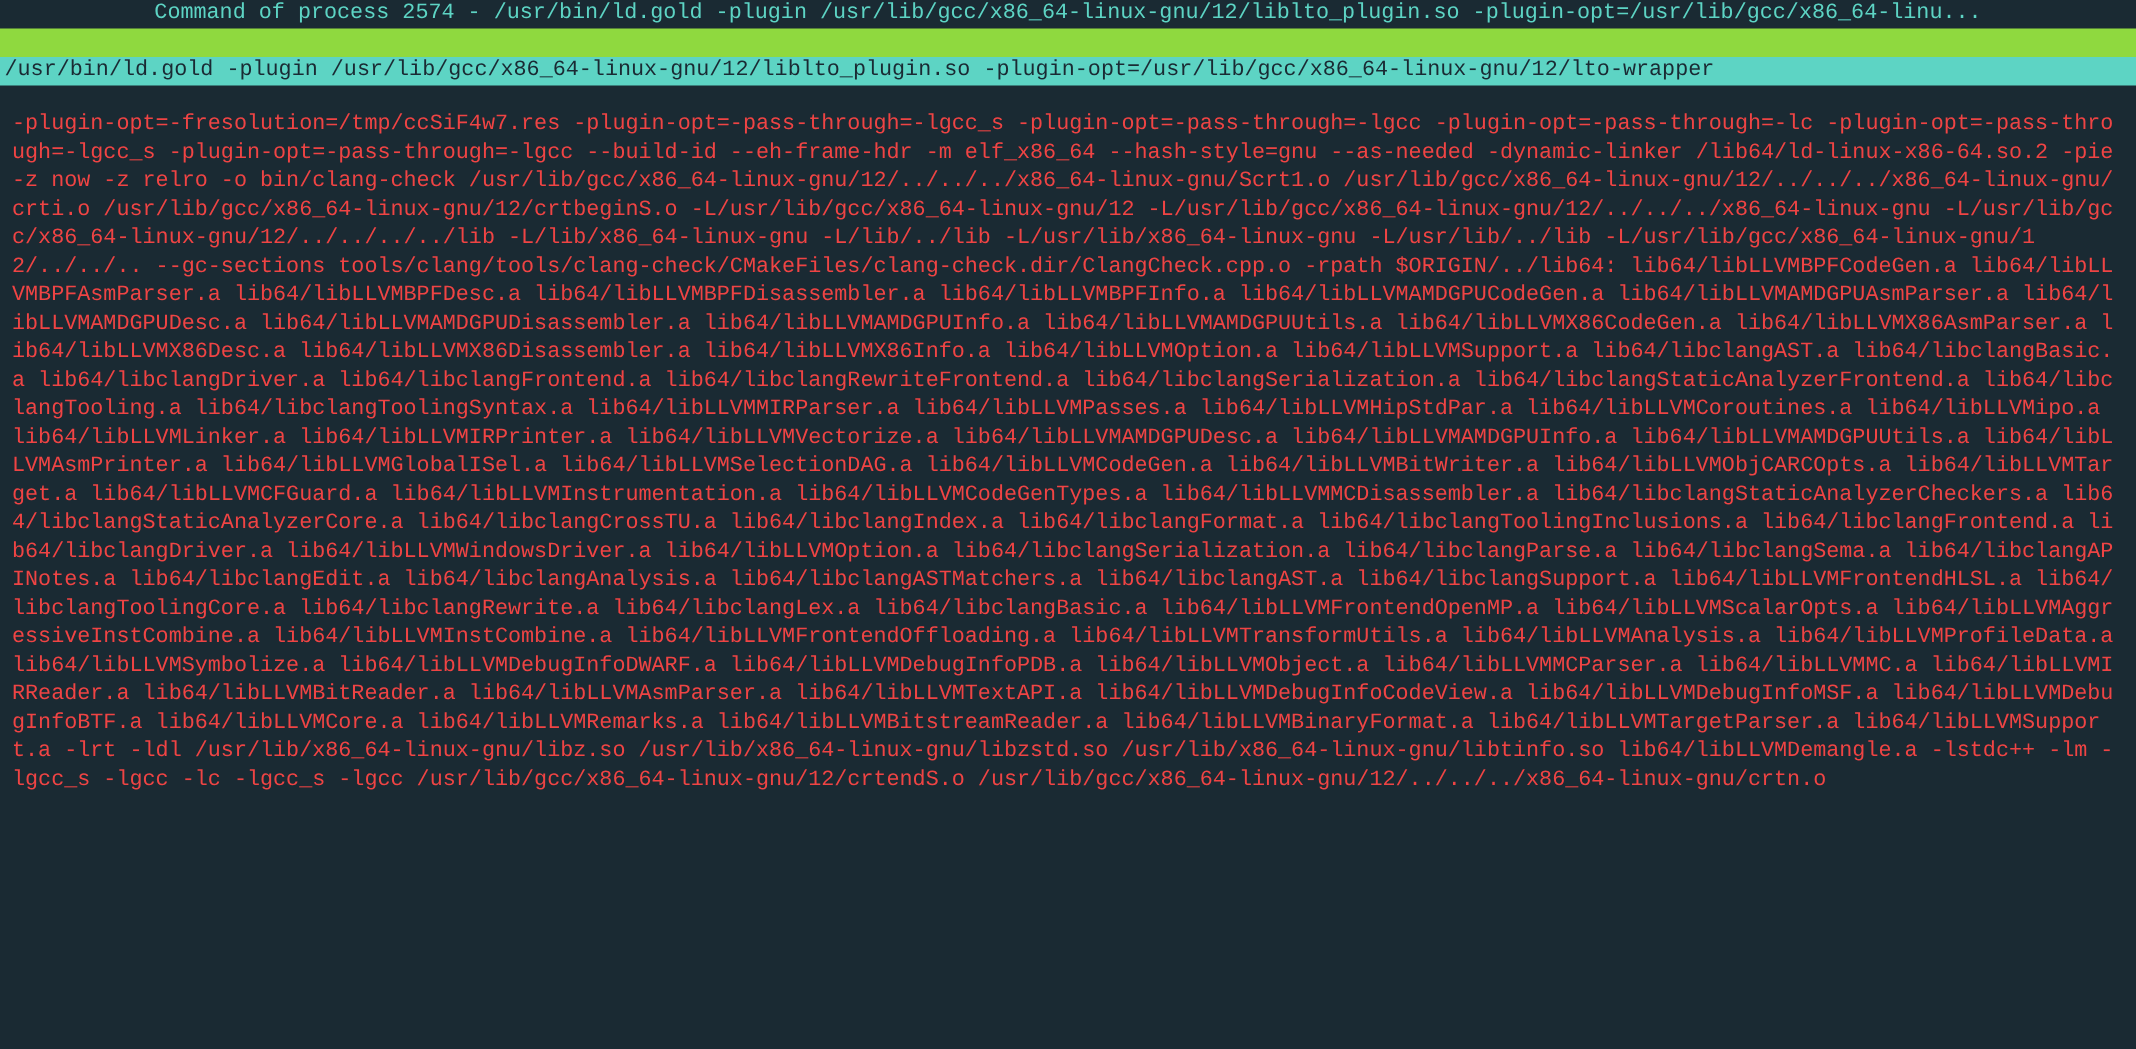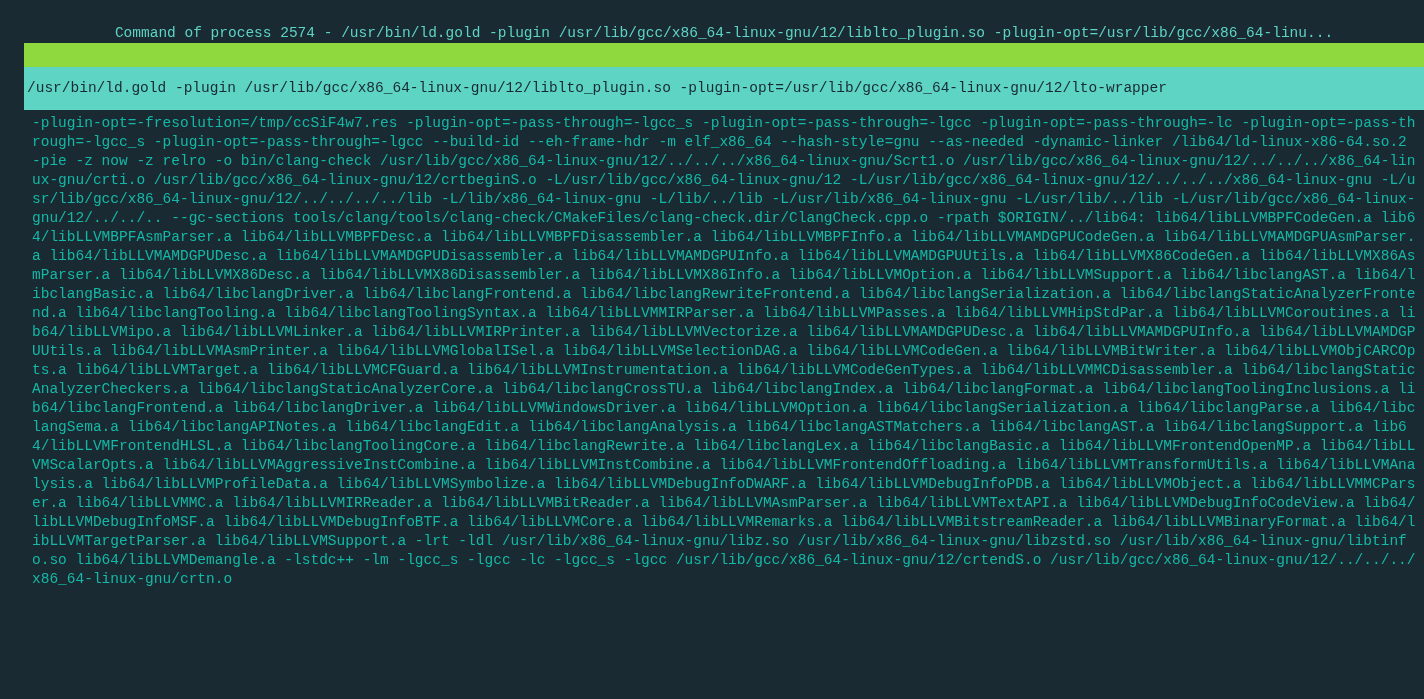--- a/index.html
+++ b/index.html
@@ -1,17 +1,17 @@
 <!DOCTYPE html>
 <html><head>
   <meta charset="utf-8">
   <style>
     * {
       margin: 0;
-      padding: 12px;
+      padding: 0;
       box-sizing: border-box;
     }
     body {
       background-color: #1a2a33;
       font-family: 'Courier New', monospace;
       font-size: 14.5px;
       line-height: 19px;
       color: #d0d8dc;
       overflow: hidden;
       width: 1424px;
@@ -32,22 +32,22 @@
     }
     .highlight-line {
       background-color: #5dd4c4;
       color: #1a2a33;
       white-space: pre;
       padding-left: 3px;
     }
     .content {
       white-space: pre-wrap;
       word-break: break-all;
-      padding: 4px 8px;
-      color: #14b8a6;
+      padding: 17px 8px;
+      color: #ef4444;
     }
   </style>
 </head>
 <body>
 
 <div class="title-bar">Command of process 2574 - /usr/bin/ld.gold -plugin /usr/lib/gcc/x86_64-linux-gnu/12/liblto_plugin.so -plugin-opt=/usr/lib/gcc/x86_64-linu...</div>
 <div class="green-bar"></div>
 <div class="highlight-line">/usr/bin/ld.gold -plugin /usr/lib/gcc/x86_64-linux-gnu/12/liblto_plugin.so -plugin-opt=/usr/lib/gcc/x86_64-linux-gnu/12/lto-wrapper</div>
 <div class="content">-plugin-opt=-fresolution=/tmp/ccSiF4w7.res -plugin-opt=-pass-through=-lgcc_s -plugin-opt=-pass-through=-lgcc -plugin-opt=-pass-through=-lc -plugin-opt=-pass-through=-lgcc_s -plugin-opt=-pass-through=-lgcc --build-id --eh-frame-hdr -m elf_x86_64 --hash-style=gnu --as-needed -dynamic-linker /lib64/ld-linux-x86-64.so.2 -pie -z now -z relro -o bin/clang-check /usr/lib/gcc/x86_64-linux-gnu/12/../../../x86_64-linux-gnu/Scrt1.o /usr/lib/gcc/x86_64-linux-gnu/12/../../../x86_64-linux-gnu/crti.o /usr/lib/gcc/x86_64-linux-gnu/12/crtbeginS.o -L/usr/lib/gcc/x86_64-linux-gnu/12 -L/usr/lib/gcc/x86_64-linux-gnu/12/../../../x86_64-linux-gnu -L/usr/lib/gcc/x86_64-linux-gnu/12/../../../../lib -L/lib/x86_64-linux-gnu -L/lib/../lib -L/usr/lib/x86_64-linux-gnu -L/usr/lib/../lib -L/usr/lib/gcc/x86_64-linux-gnu/12/../../.. --gc-sections tools/clang/tools/clang-check/CMakeFiles/clang-check.dir/ClangCheck.cpp.o -rpath $ORIGIN/../lib64: lib64/libLLVMBPFCodeGen.a lib64/libLLVMBPFAsmParser.a lib64/libLLVMBPFDesc.a lib64/libLLVMBPFDisassembler.a lib64/libLLVMBPFInfo.a lib64/libLLVMAMDGPUCodeGen.a lib64/libLLVMAMDGPUAsmParser.a lib64/libLLVMAMDGPUDesc.a lib64/libLLVMAMDGPUDisassembler.a lib64/libLLVMAMDGPUInfo.a lib64/libLLVMAMDGPUUtils.a lib64/libLLVMX86CodeGen.a lib64/libLLVMX86AsmParser.a lib64/libLLVMX86Desc.a lib64/libLLVMX86Disassembler.a lib64/libLLVMX86Info.a lib64/libLLVMOption.a lib64/libLLVMSupport.a lib64/libclangAST.a lib64/libclangBasic.a lib64/libclangDriver.a lib64/libclangFrontend.a lib64/libclangRewriteFrontend.a lib64/libclangSerialization.a lib64/libclangStaticAnalyzerFrontend.a lib64/libclangTooling.a lib64/libclangToolingSyntax.a lib64/libLLVMMIRParser.a lib64/libLLVMPasses.a lib64/libLLVMHipStdPar.a lib64/libLLVMCoroutines.a lib64/libLLVMipo.a lib64/libLLVMLinker.a lib64/libLLVMIRPrinter.a lib64/libLLVMVectorize.a lib64/libLLVMAMDGPUDesc.a lib64/libLLVMAMDGPUInfo.a lib64/libLLVMAMDGPUUtils.a lib64/libLLVMAsmPrinter.a lib64/libLLVMGlobalISel.a lib64/libLLVMSelectionDAG.a lib64/libLLVMCodeGen.a lib64/libLLVMBitWriter.a lib64/libLLVMObjCARCOpts.a lib64/libLLVMTarget.a lib64/libLLVMCFGuard.a lib64/libLLVMInstrumentation.a lib64/libLLVMCodeGenTypes.a lib64/libLLVMMCDisassembler.a lib64/libclangStaticAnalyzerCheckers.a lib64/libclangStaticAnalyzerCore.a lib64/libclangCrossTU.a lib64/libclangIndex.a lib64/libclangFormat.a lib64/libclangToolingInclusions.a lib64/libclangFrontend.a lib64/libclangDriver.a lib64/libLLVMWindowsDriver.a lib64/libLLVMOption.a lib64/libclangSerialization.a lib64/libclangParse.a lib64/libclangSema.a lib64/libclangAPINotes.a lib64/libclangEdit.a lib64/libclangAnalysis.a lib64/libclangASTMatchers.a lib64/libclangAST.a lib64/libclangSupport.a lib64/libLLVMFrontendHLSL.a lib64/libclangToolingCore.a lib64/libclangRewrite.a lib64/libclangLex.a lib64/libclangBasic.a lib64/libLLVMFrontendOpenMP.a lib64/libLLVMScalarOpts.a lib64/libLLVMAggressiveInstCombine.a lib64/libLLVMInstCombine.a lib64/libLLVMFrontendOffloading.a lib64/libLLVMTransformUtils.a lib64/libLLVMAnalysis.a lib64/libLLVMProfileData.a lib64/libLLVMSymbolize.a lib64/libLLVMDebugInfoDWARF.a lib64/libLLVMDebugInfoPDB.a lib64/libLLVMObject.a lib64/libLLVMMCParser.a lib64/libLLVMMC.a lib64/libLLVMIRReader.a lib64/libLLVMBitReader.a lib64/libLLVMAsmParser.a lib64/libLLVMTextAPI.a lib64/libLLVMDebugInfoCodeView.a lib64/libLLVMDebugInfoMSF.a lib64/libLLVMDebugInfoBTF.a lib64/libLLVMCore.a lib64/libLLVMRemarks.a lib64/libLLVMBitstreamReader.a lib64/libLLVMBinaryFormat.a lib64/libLLVMTargetParser.a lib64/libLLVMSupport.a -lrt -ldl /usr/lib/x86_64-linux-gnu/libz.so /usr/lib/x86_64-linux-gnu/libzstd.so /usr/lib/x86_64-linux-gnu/libtinfo.so lib64/libLLVMDemangle.a -lstdc++ -lm -lgcc_s -lgcc -lc -lgcc_s -lgcc /usr/lib/gcc/x86_64-linux-gnu/12/crtendS.o /usr/lib/gcc/x86_64-linux-gnu/12/../../../x86_64-linux-gnu/crtn.o</div>
 

